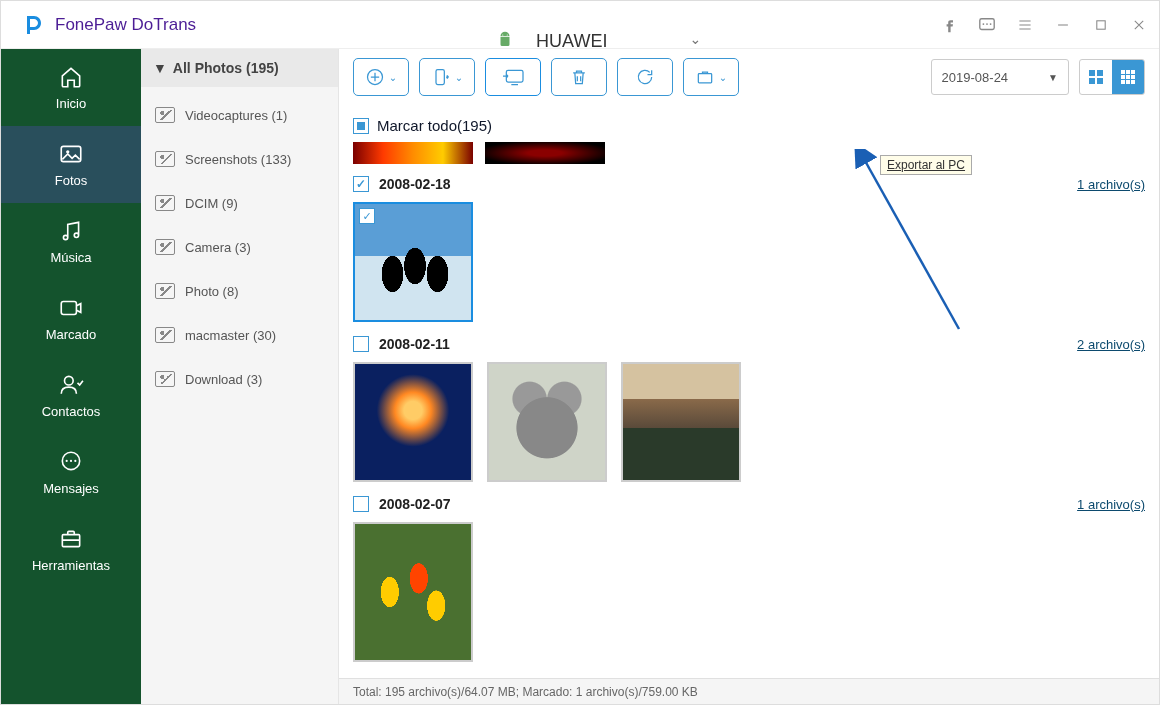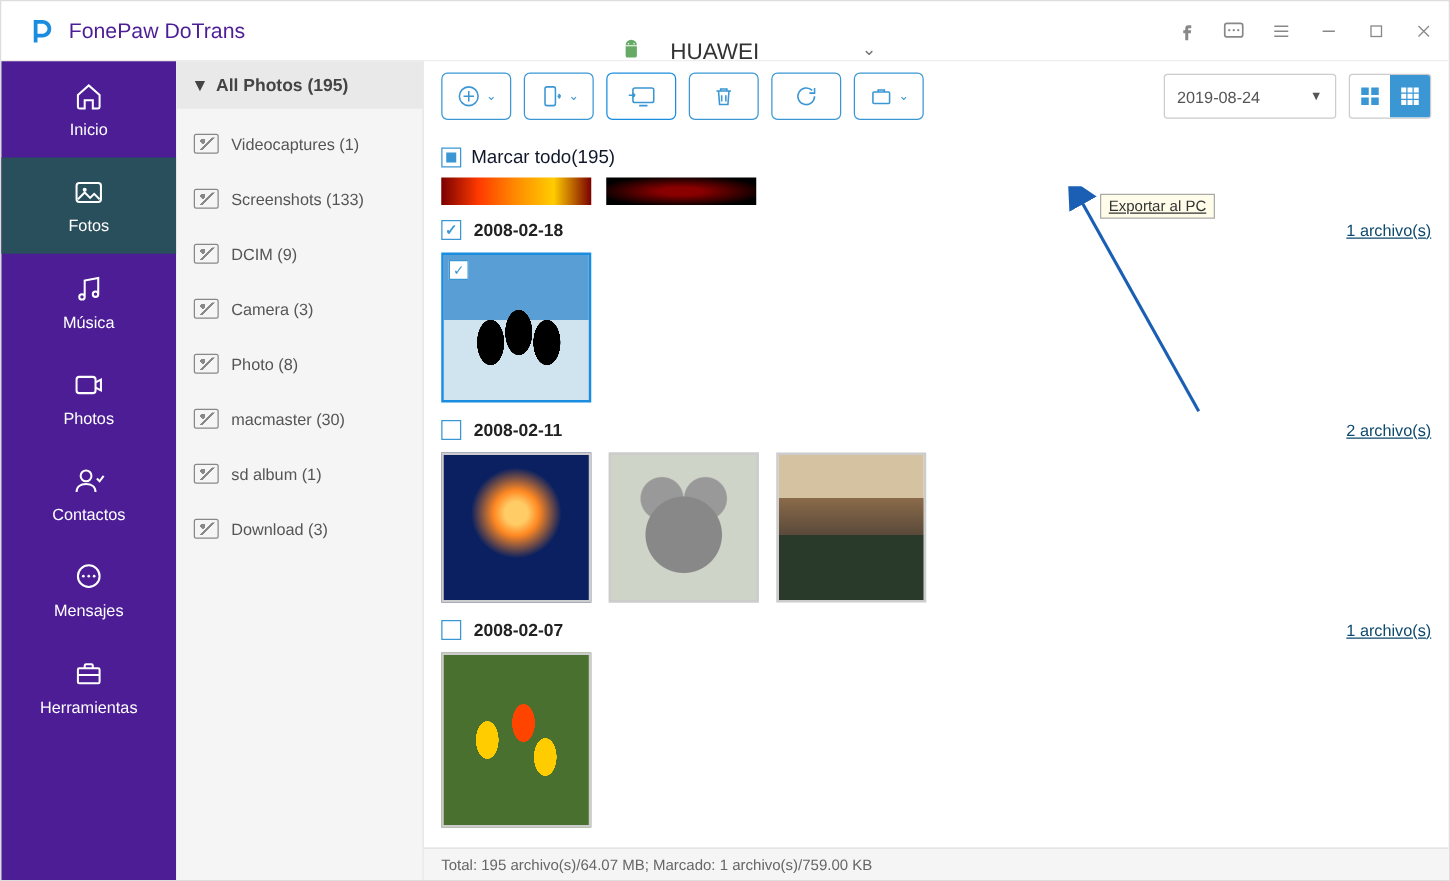--- a/index.html
+++ b/index.html
@@ -9,21 +9,21 @@
 .logo-ico { width: 28px; height: 28px; margin: 0 8px; display: flex; align-items: center; justify-content: center; }
 .logo-text { color: #4c1d95; font-size: 17px; font-weight: 500; }
 .device-sel { margin-left: 300px; display: flex; gap: 22px; color: #333; font-size: 18px; margin-top: 33px; }
 .android-ico { width: 18px; height: 18px; }
 .chev { margin-left: 60px; color: #777; font-size: 14px; }
 .winbtns { margin-left: auto; display: flex; align-items: center; gap: 18px; color: #888; }
 .winbtns > * { width: 20px; height: 20px; display: flex; align-items: center; justify-content: center; cursor: pointer; }
 
 .main { display: flex; height: calc(100% - 48px); }
 
-.sidebar { width: 140px; background: #4c1d95; display: flex; flex-direction: column; color: #fff; }
+.sidebar { width: 140px; background: #14532d; display: flex; flex-direction: column; color: #fff; }
 .sb-item { height: 77px; display: flex; flex-direction: column; align-items: center; justify-content: center; gap: 6px; cursor: pointer; font-size: 13px; }
 .sb-item.active { background: #294f5c; }
 .sb-ico { width: 26px; height: 26px; }
 
 .folders { width: 198px; background: #f5f5f5; border-right: 1px solid #e5e5e5; }
 .folders-hd { height: 38px; background: #e9e9e9; display: flex; align-items: center; padding: 0 12px; gap: 6px; font-size: 14px; font-weight: 600; color: #444; }
 .folder-list { padding: 6px 0; }
 .folder-it { height: 44px; display: flex; align-items: center; padding: 0 14px; gap: 10px; font-size: 13px; color: #555; cursor: pointer; }
 .pic-ico { width: 20px; height: 16px; border: 1.5px solid #888; border-radius: 2px; position: relative; flex-shrink: 0; }
 .pic-ico::after { content: ""; position: absolute; inset: 2px; background: radial-gradient(circle at 30% 30%, #888 2px, transparent 2px), linear-gradient(135deg, transparent 50%, #888 50%, #888 60%, transparent 60%); }
@@ -141,21 +141,21 @@
       <svg class="sb-ico" viewBox="0 0 24 24">
           <path fill="none" stroke="#fff" stroke-width="1.5" d="M9 18a2 2 0 11-4 0 2 2 0 014 0zm10-2a2 2 0 11-4 0 2 2 0 014 0zM9 18V6l10-2v12"></path>
         </svg>
       <span>Música</span>
     </div>
     <div class="sb-item">
       <svg class="sb-ico" viewBox="0 0 24 24">
           <rect x="3" y="6" width="14" height="12" rx="2" fill="none" stroke="#fff" stroke-width="1.5"></rect>
           <path fill="none" stroke="#fff" stroke-width="1.5" d="M17 10l4-2v8l-4-2"></path>
         </svg>
-      <span>Photos</span>
+      <span>Marcado</span>
     </div>
     <div class="sb-item">
       <svg class="sb-ico" viewBox="0 0 24 24">
           <circle cx="10" cy="8" r="4" fill="none" stroke="#fff" stroke-width="1.5"></circle>
           <path fill="none" stroke="#fff" stroke-width="1.5" d="M3 20c0-4 3-6 7-6s7 2 7 6M18 10l2 2 3-4"></path>
         </svg>
       <span>Contactos</span>
     </div>
     <div class="sb-item">
       <svg class="sb-ico" viewBox="0 0 24 24">
@@ -197,24 +197,20 @@
           <span class="pic-ico"></span>
           <span>Camera (3)</span>
         </div>
         <div class="folder-it">
           <span class="pic-ico"></span>
           <span>Photo (8)</span>
         </div>
         <div class="folder-it">
           <span class="pic-ico"></span>
           <span>macmaster (30)</span>
-        </div>
-        <div class="folder-it">
-          <span class="pic-ico"></span>
-          <span>sd album (1)</span>
         </div>
         <div class="folder-it">
           <span class="pic-ico"></span>
           <span>Download (3)</span>
         </div>
       </div>
   </div>
 
   <div class="content">
     <div class="toolbar">

